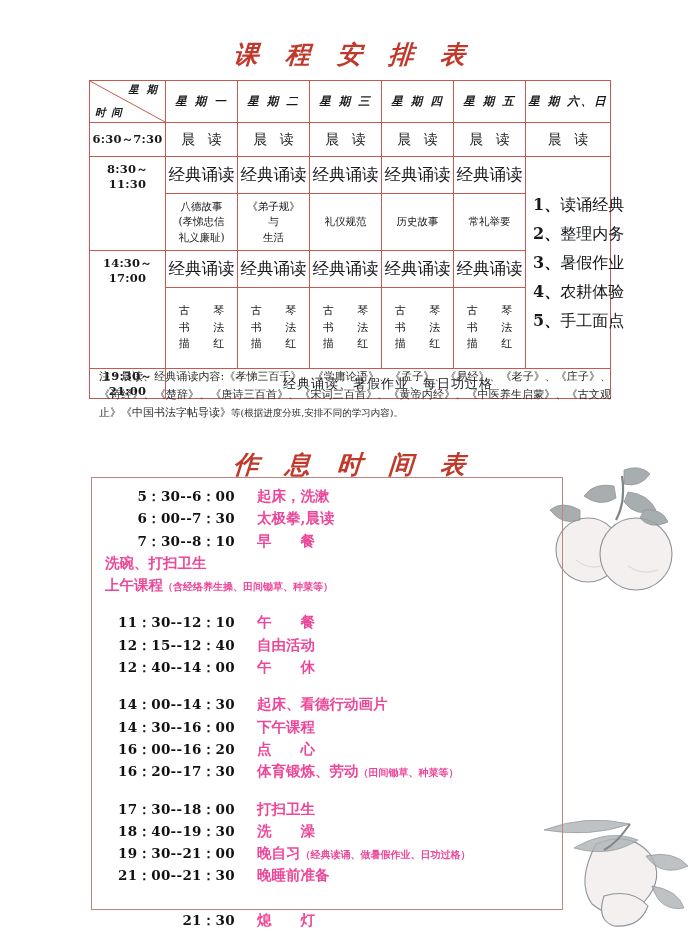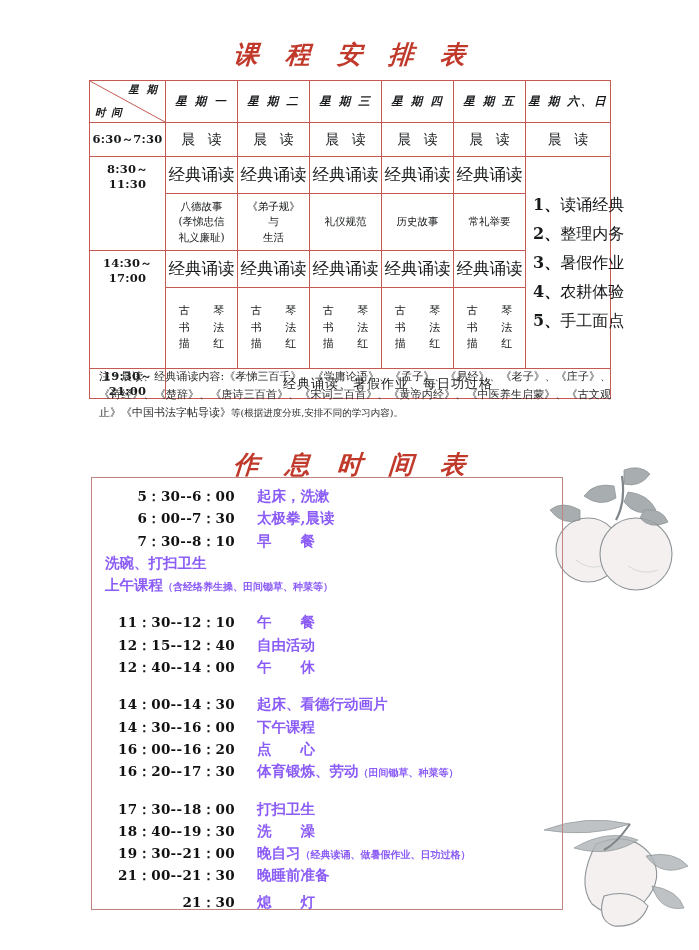--- a/index.html
+++ b/index.html
@@ -201,21 +201,21 @@
     font-weight: bold;
     letter-spacing: 0.3px;
     white-space: nowrap;
     color: #111;
   }
   .r-act {
     font-family: "DejaVu Serif", "Liberation Serif", serif;
     font-size: 14.5px;
     font-weight: bold;
     white-space: nowrap;
-    color: #8b5cf6;
+    color: #ec4899;
     text-align: right;
   }
   .r-act .paren {
     font-size: 10px;
     font-weight: bold;
     letter-spacing: 0;
   }
 
   
   .peach-art {
@@ -448,17 +448,17 @@
       <div class="r-act"><span>洗　　澡</span></div>
     </div>
     <div class="r-row">
       <div class="r-time">19：30--21：00</div>
       <div class="r-act"><span>晚自习</span><span class="paren">（经典读诵、做暑假作业、日功过格）</span></div>
     </div>
     <div class="r-row">
       <div class="r-time">21：00--21：30</div>
       <div class="r-act"><span>晚睡前准备</span></div>
     </div>
-    <div class="r-row" style="margin-top: 4px;">
+    <div class="r-row" style="margin-top: 22px;">
       <div class="r-time">21：30</div>
       <div class="r-act">熄　　灯</div>
     </div>
   </div>
 
 </body></html>

